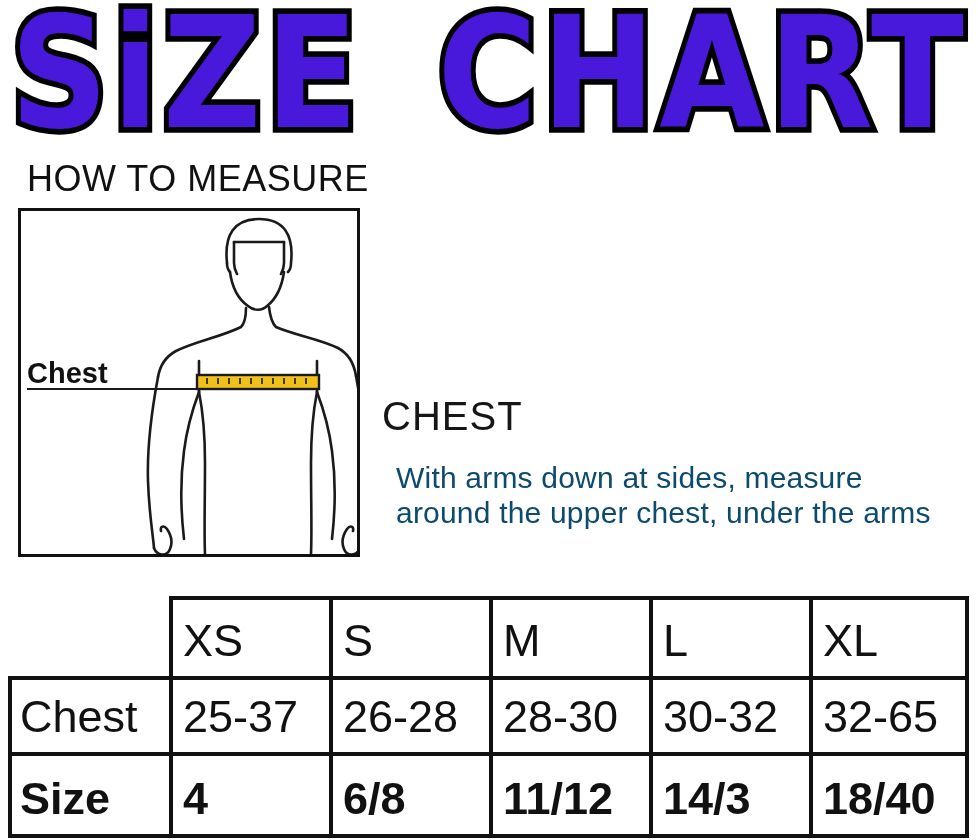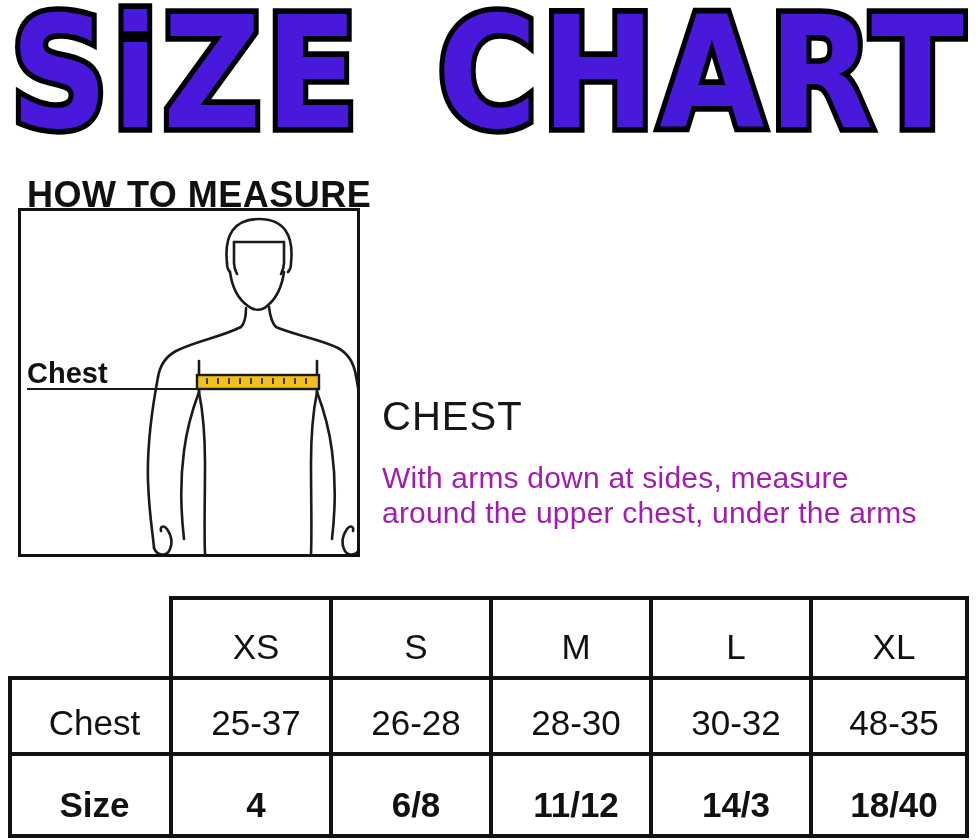--- a/index.html
+++ b/index.html
@@ -36,23 +36,22 @@
     -webkit-text-stroke: 10px #000;
     text-shadow: -3px -3px 0 #000, 3px -3px 0 #000, -3px 3px 0 #000, 3px 3px 0 #000;
   }
   .title .fill { position: relative; color: #4818DB; }
 
   
   .how-to-measure {
     position: absolute;
     left: 27px; top: 158px;
     font-size: 36px;
-    font-weight: 700;
+    font-weight: 400;
     letter-spacing: 0.5px;
-    margin-top: 16px;
   }
 
   
   .figure-box {
     position: absolute;
     left: 18px; top: 208px;
     width: 342px; height: 349px;
     border: 3px solid #111;
     background: #fff;
   }
@@ -70,40 +69,40 @@
     font-size: 40px;
     font-weight: 400;
     letter-spacing: 1px;
     color: #161616;
   }
   .chest-paragraph {
     margin-top: 21px;
     font-size: 30px;
     line-height: 35px;
     font-weight: 400;
-    color: #a21caf;
+    color: #0c4a6e;
     letter-spacing: 0.2px;
+    margin-left: 14px;
   }
 
   
   .size-table-wrap { position: absolute; left: 8px; top: 596px; }
   table.size-table {
     border-collapse: collapse;
     table-layout: fixed;
     width: 957px;
   }
   table.size-table td {
     border: 4px solid #111;
     vertical-align: bottom;
-    font-size: 35px;
+    font-size: 45px;
     font-weight: 400;
     color: #111;
     padding: 0 0 9px 10px;
     overflow: hidden;
-    text-align: center;
   }
   table.size-table td.corner { border: none; }
   table.size-table tr.header-row td { height: 80px; }
   table.size-table tr.chest-row td { height: 76px; }
   table.size-table tr.size-row td { height: 82px; font-weight: bold; }
   table.size-table td.row-label { padding-left: 8px; }
 </style>
 </head>
 <body>
 
@@ -186,21 +185,21 @@
       <td>M</td>
       <td>L</td>
       <td>XL</td>
     </tr>
     <tr class="chest-row">
       <td class="row-label">Chest</td>
       <td>25-37</td>
       <td>26-28</td>
       <td>28-30</td>
       <td>30-32</td>
-      <td>48-35</td>
+      <td>32-65</td>
     </tr>
     <tr class="size-row">
       <td class="row-label">Size</td>
       <td>4</td>
       <td>6/8</td>
       <td>11/12</td>
       <td>14/3</td>
       <td>18/40</td>
     </tr>
   </tbody>

